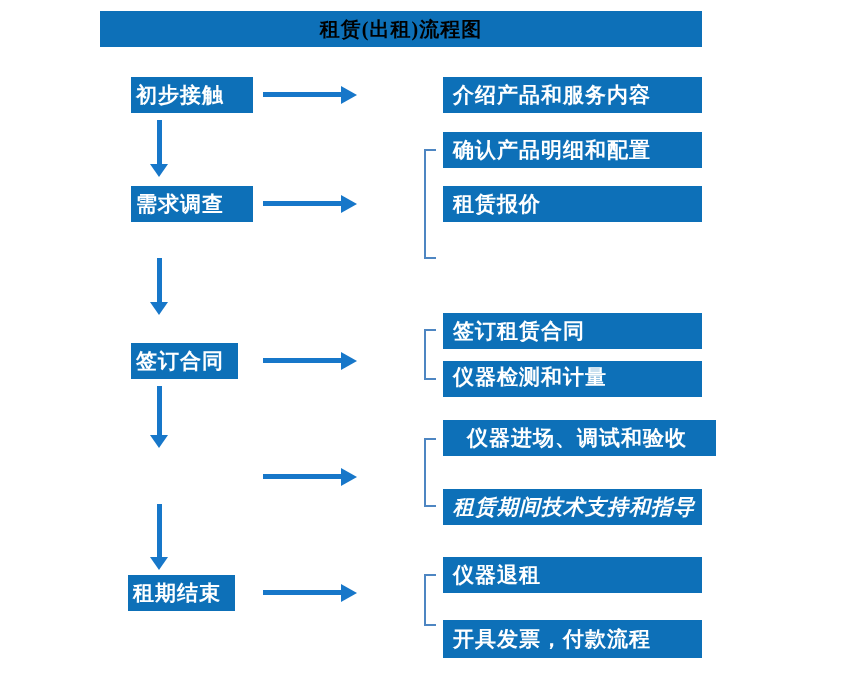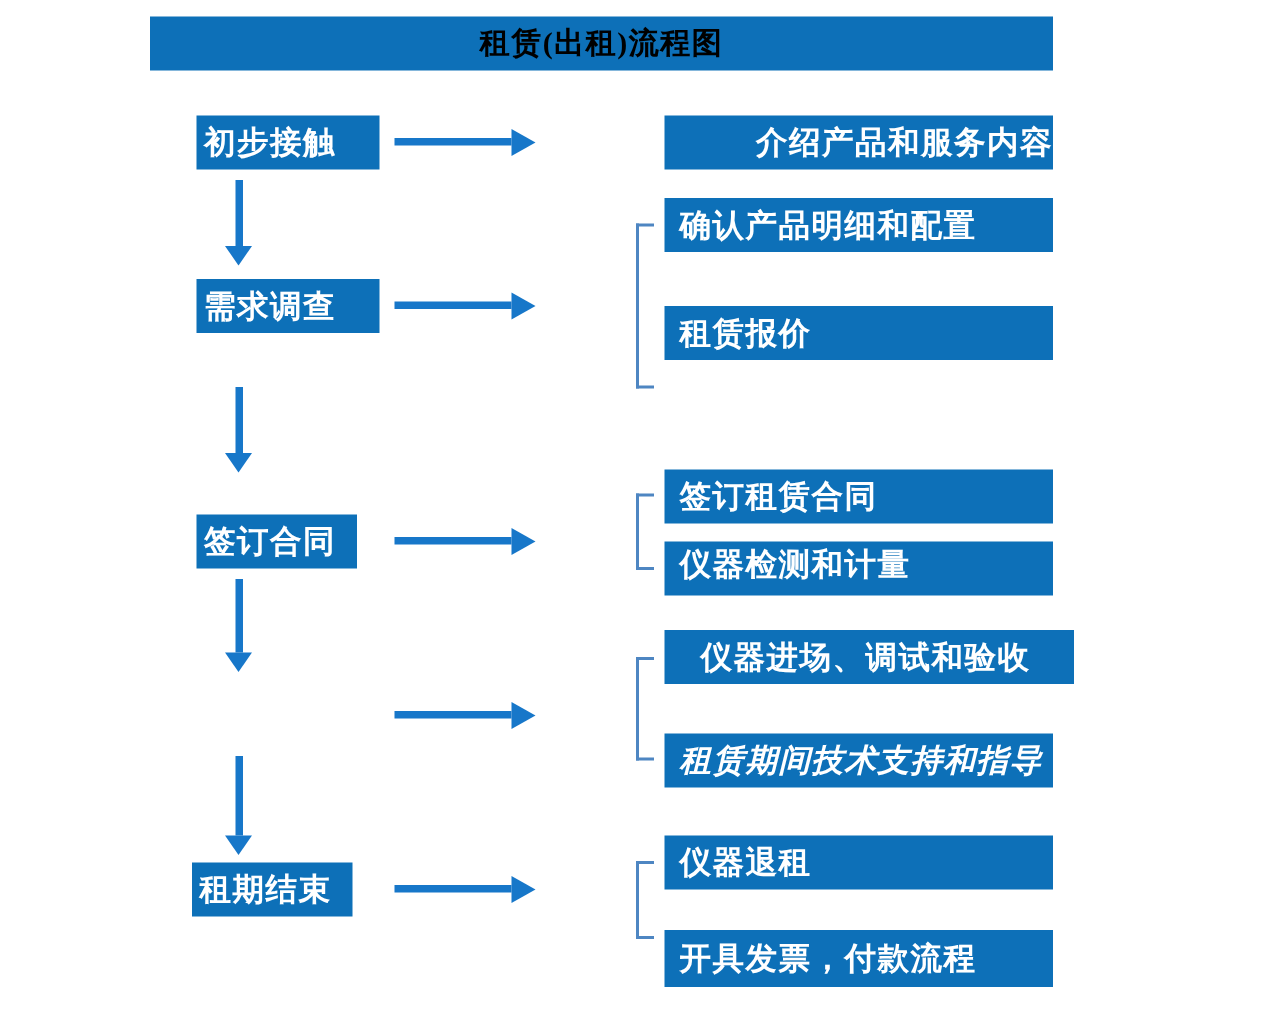--- a/index.html
+++ b/index.html
@@ -90,23 +90,23 @@
 
 <div class="canvas">
 
   <div class="title-bar">租赁(出租)流程图</div>
 
   <div class="flow-box step-box" style="top:77px;  width:117px;">初步接触</div>
   <div class="flow-box step-box" style="top:186px; width:117px;">需求调查</div>
   <div class="flow-box step-box" style="top:343px; width:102px;">签订合同</div>
   <div class="flow-box step-box" style="top:575px; width:102px; left:100px;">租期结束</div>
 
-  <div class="flow-box out-box" style="top:77px;text-align:right;">介绍产品和服务内容</div>
+  <div class="flow-box out-box" style="top:77px;">介绍产品和服务内容</div>
   <div class="flow-box out-box" style="top:132px;">确认产品明细和配置</div>
-  <div class="flow-box out-box" style="top:204px;">租赁报价</div>
+  <div class="flow-box out-box" style="top:186px;">租赁报价</div>
   <div class="flow-box out-box" style="top:313px;">签订租赁合同</div>
   <div class="flow-box out-box" style="top:361px;font-family:Liberation Mono, monospace;">仪器检测和计量</div>
   <div class="flow-box out-box" style="top:420px;padding-left:24px;">仪器进场、调试和验收</div>
   <div class="flow-box out-box" style="top:489px;font-style:italic;">租赁期间技术支持和指导</div>
   <div class="flow-box out-box" style="top:557px;">仪器退租</div>
   <div class="flow-box out-box" style="top:620px; height:38px; line-height:38px;">开具发票，付款流程</div>
 
   <div class="h-arrow" style="left:263px; top:92px;"></div>
   <div class="h-arrow" style="left:263px; top:201px;"></div>
   <div class="h-arrow" style="left:263px; top:358px;"></div>

